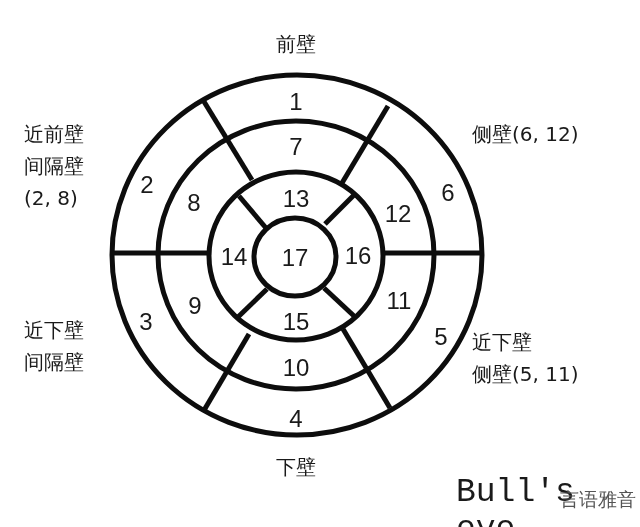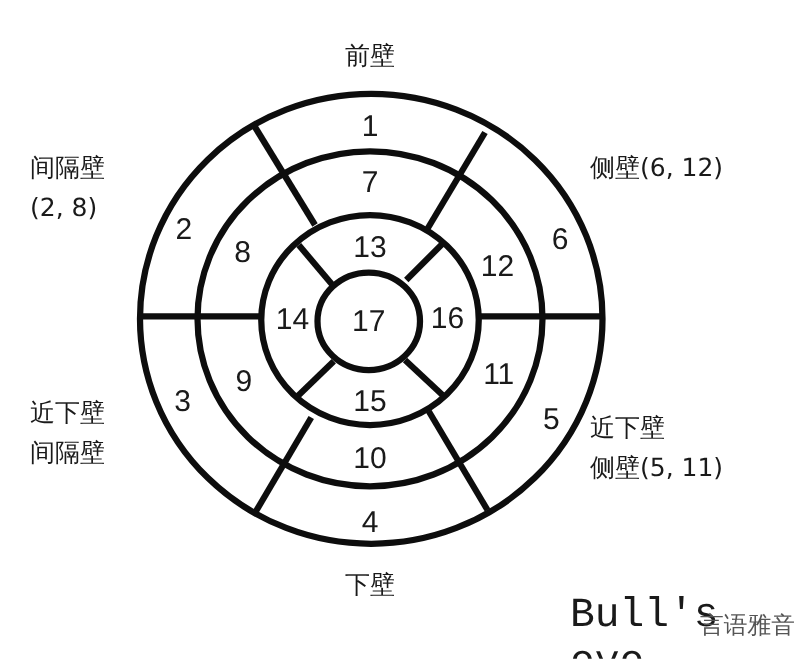--- a/index.html
+++ b/index.html
@@ -52,20 +52,21 @@
     <text class="seg-num" x="296" y="321">15</text>
     <text class="seg-num" x="358" y="255">16</text>
     <text class="seg-num" x="295" y="257">17</text>
   </g>
 </svg>
 
 <div class="label" style="left:276px; top:28px;">前壁</div>
 <div class="label" style="left:276px; top:451px;">下壁</div>
 
 <div class="label" style="left:24px; top:118px;">
+  <div>近前壁</div>
   <div>间隔壁</div>
   <div>(2, 8)</div>
 </div>
 
 <div class="label" style="left:472px; top:118px;">
   <div>侧壁(6, 12)</div>
 </div>
 
 <div class="label" style="left:24px; top:314px;">
   <div>近下壁</div>

